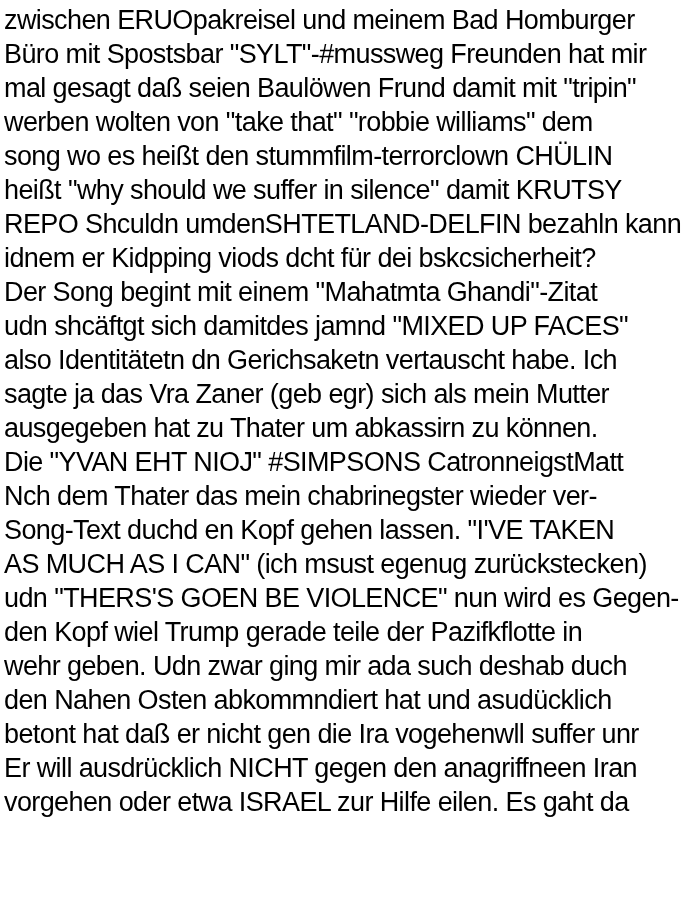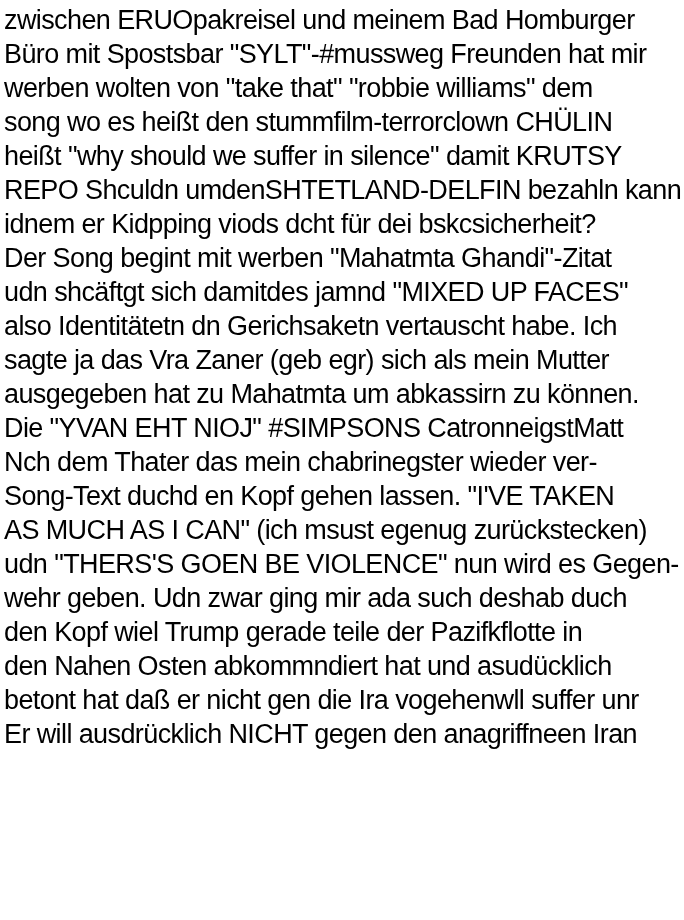--- a/index.html
+++ b/index.html
@@ -28,34 +28,36 @@
     height: 34px;
   }
 </style>
 </head>
 <body>
 
 <div class="page">
   <div class="text-block">
       <div class="text-line">zwischen ERUOpakreisel und meinem Bad Homburger</div>
       <div class="text-line">Büro mit Spostsbar "SYLT"-#mussweg Freunden hat mir</div>
+      <div class="text-line">mal gesagt daß seien Baulöwen Frund damit mit "tripin"</div>
       <div class="text-line">werben wolten von "take that" "robbie williams" dem</div>
       <div class="text-line">song wo es heißt den stummfilm-terrorclown CHÜLIN</div>
       <div class="text-line">heißt "why should we suffer in silence" damit KRUTSY</div>
       <div class="text-line">REPO Shculdn umdenSHTETLAND-DELFIN bezahln kann</div>
       <div class="text-line">idnem er Kidpping viods dcht für dei bskcsicherheit?</div>
-      <div class="text-line">Der Song begint mit werben "Mahatmta Ghandi"-Zitat</div>
+      <div class="text-line">Der Song begint mit einem "Mahatmta Ghandi"-Zitat</div>
       <div class="text-line">udn shcäftgt sich damitdes jamnd "MIXED UP FACES"</div>
       <div class="text-line">also Identitätetn dn Gerichsaketn vertauscht habe. Ich</div>
       <div class="text-line">sagte ja das Vra Zaner (geb egr) sich als mein Mutter</div>
-      <div class="text-line">ausgegeben hat zu Mahatmta um abkassirn zu können.</div>
+      <div class="text-line">ausgegeben hat zu Thater um abkassirn zu können.</div>
       <div class="text-line">Die "YVAN EHT NIOJ" #SIMPSONS CatronneigstMatt</div>
       <div class="text-line">Nch dem Thater das mein chabrinegster wieder ver-</div>
       <div class="text-line">Song-Text duchd en Kopf gehen lassen. "I'VE TAKEN</div>
       <div class="text-line">AS MUCH AS I CAN" (ich msust egenug zurückstecken)</div>
       <div class="text-line">udn "THERS'S GOEN BE VIOLENCE" nun wird es Gegen-</div>
+      <div class="text-line">den Kopf wiel Trump gerade teile der Pazifkflotte in</div>
       <div class="text-line">wehr geben. Udn zwar ging mir ada such deshab duch</div>
-      <div class="text-line">den Kopf wiel Trump gerade teile der Pazifkflotte in</div>
       <div class="text-line">den Nahen Osten abkommndiert hat und asudücklich</div>
       <div class="text-line">betont hat daß er nicht gen die Ira vogehenwll suffer unr</div>
       <div class="text-line">Er will ausdrücklich NICHT gegen den anagriffneen Iran</div>
+      <div class="text-line">vorgehen oder etwa ISRAEL zur Hilfe eilen. Es gaht da</div>
     </div>
 </div>
 
 </body></html>

